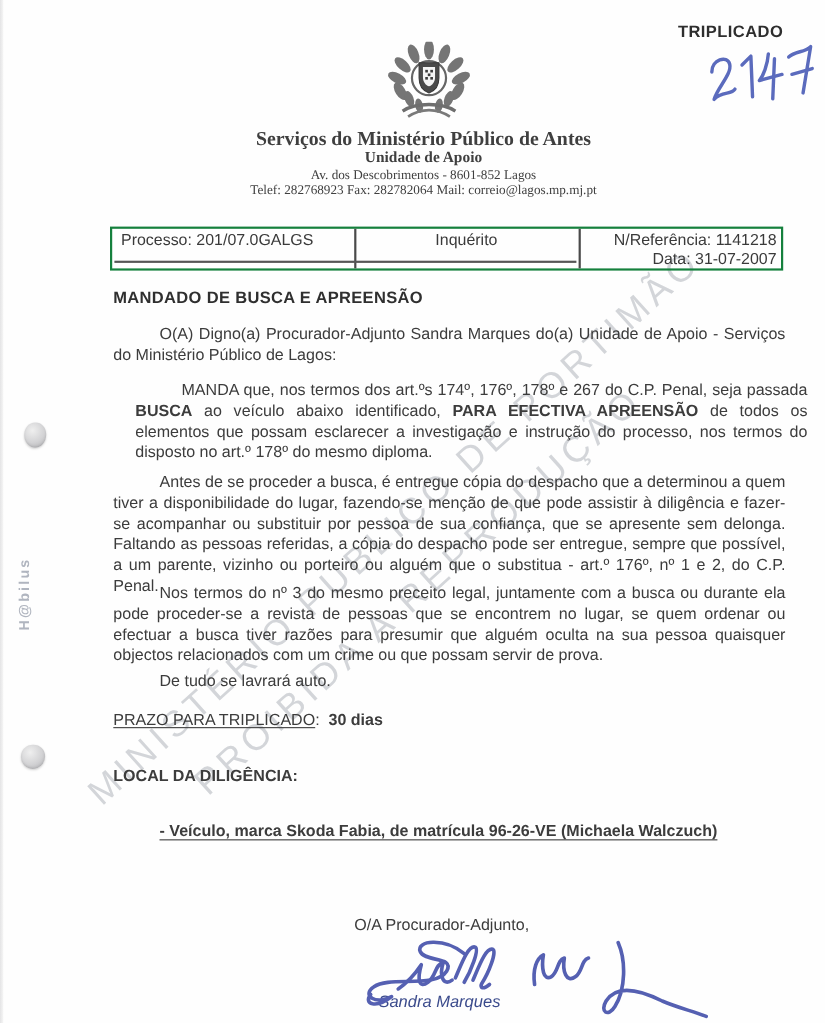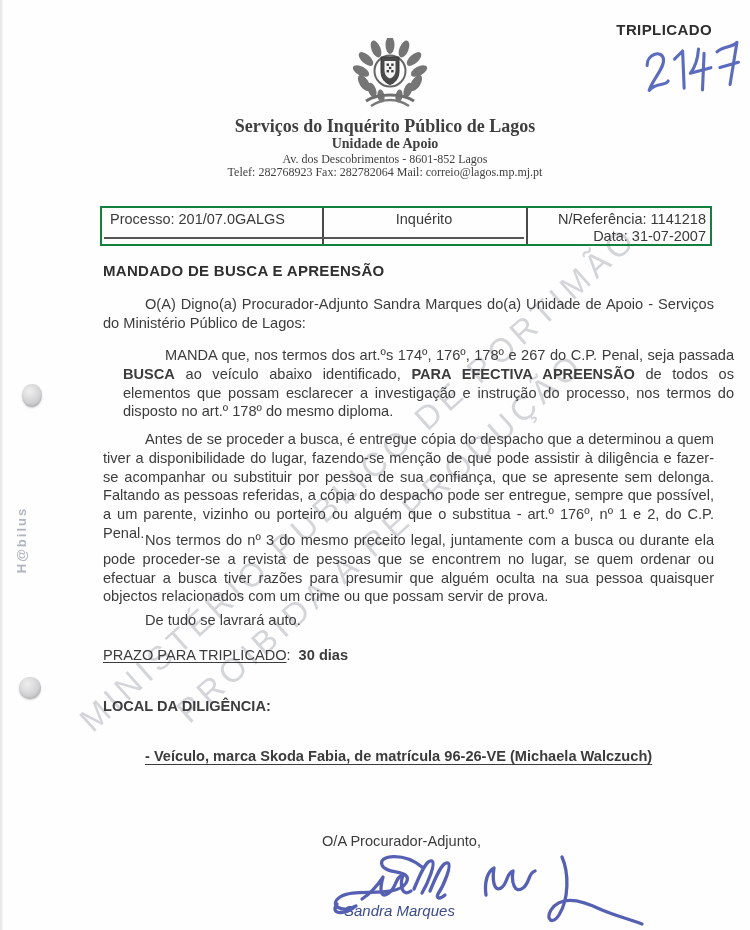--- a/index.html
+++ b/index.html
@@ -106,21 +106,21 @@
     <path d="M34.5,23 h11 v9 c0,5 -2.8,7.6 -5.5,8.5 c-2.7,-0.9 -5.5,-3.5 -5.5,-8.5 z" fill="#f4f4f4"></path>
     <g fill="#3c3c3c">
       <rect x="36.6" y="25.5" width="2.4" height="2.4"></rect>
       <rect x="41.2" y="25.5" width="2.4" height="2.4"></rect>
       <rect x="38.9" y="28.8" width="2.4" height="2.4"></rect>
       <rect x="36.6" y="32" width="2.4" height="2.4"></rect>
       <rect x="41.2" y="32" width="2.4" height="2.4"></rect>
     </g>
   </svg>
 
-  <div class="abs hdr hdr-org">Serviços do Inquérito Público de Lagos</div>
+  <div class="abs hdr hdr-org">Serviços do Ministério Público de Antes</div>
   <div class="abs hdr hdr-unit">Unidade de Apoio</div>
   <div class="abs hdr hdr-addr">Av. dos Descobrimentos - 8601-852 Lagos</div>
   <div class="abs hdr hdr-tel">Telef: 282768923   Fax: 282782064 Mail: correio@lagos.mp.mj.pt</div>
 
   <div class="abs ctable">
     <div class="vline v1"></div>
     <div class="vline v2"></div>
     <div class="hline"></div>
     <div class="ccell c-proc">Processo: 201/07.0GALGS</div>
     <div class="ccell c-tipo">Inquérito</div>

